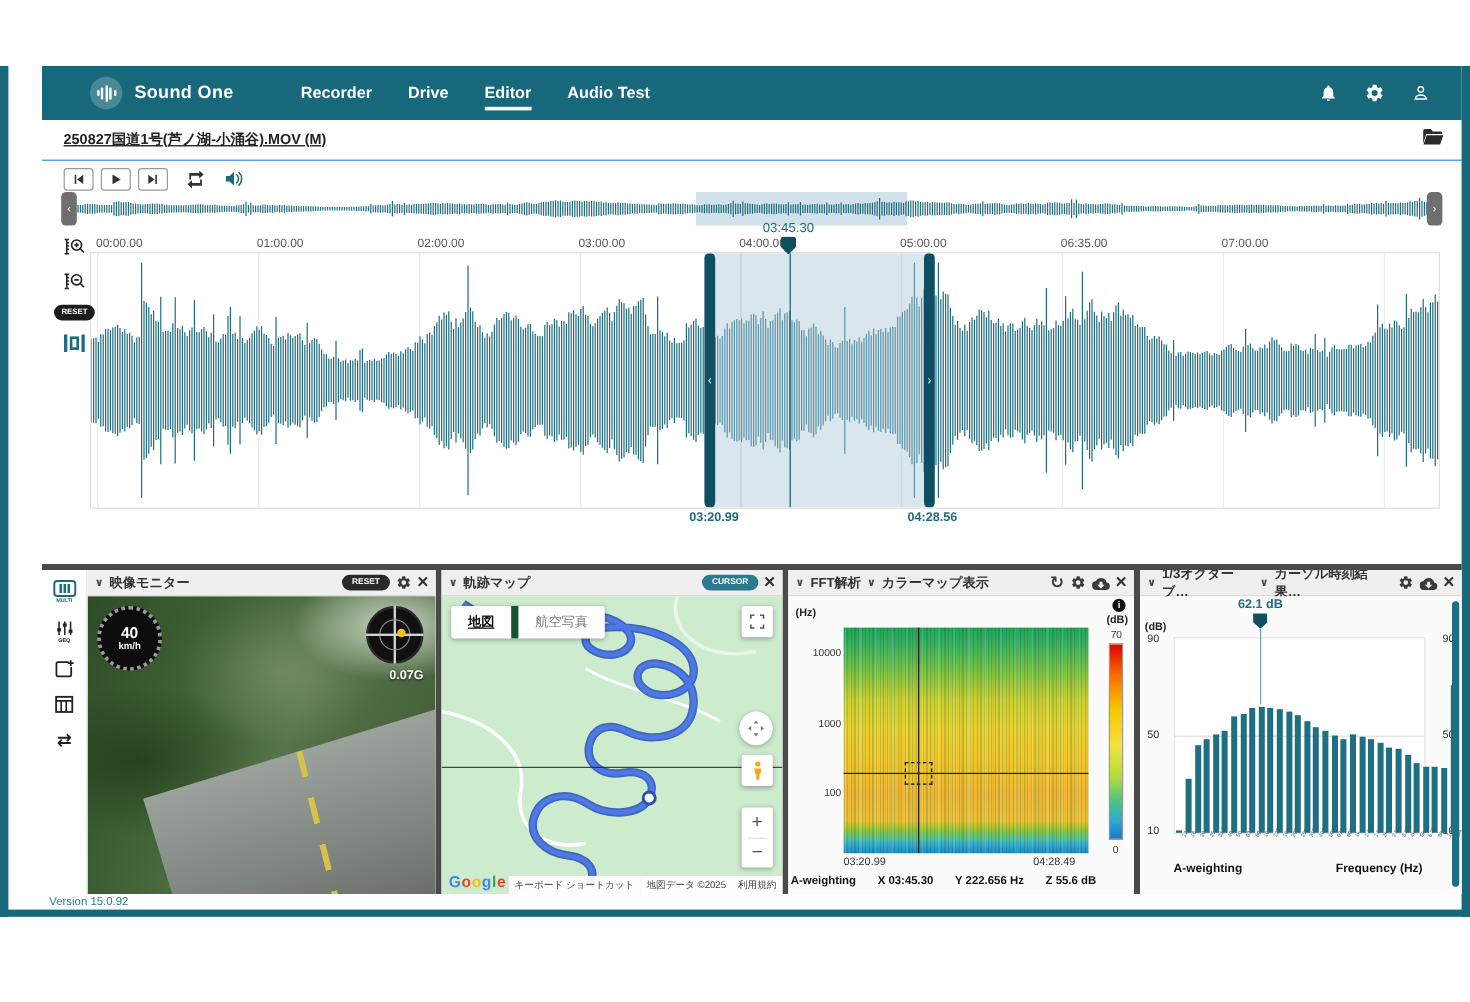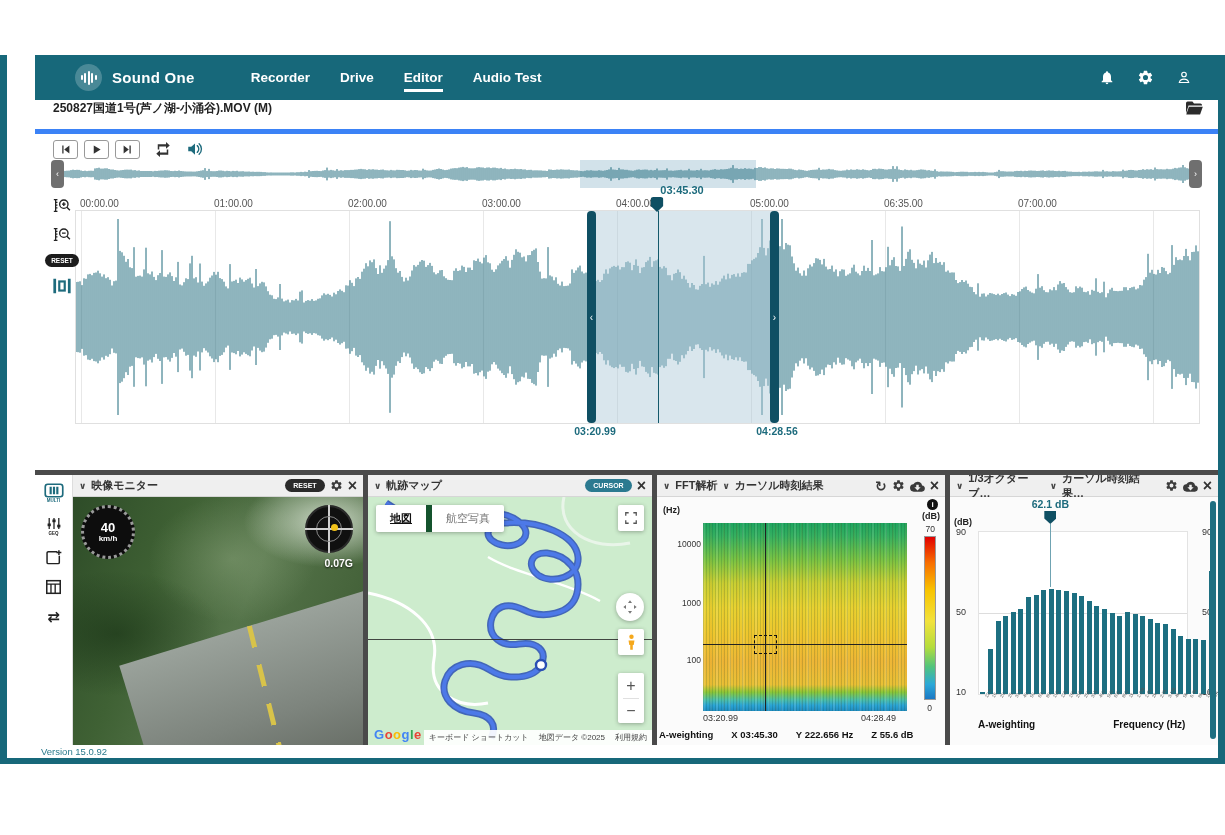--- a/index.html
+++ b/index.html
@@ -12,39 +12,39 @@
   .navbar { height:45px; background:#17687A; display:flex; align-items:center; padding:0 26px 0 40px; color:#fff; }
   .logo { width:27px; height:27px; border-radius:50%; background:rgba(255,255,255,.22); display:flex; align-items:center; justify-content:center; gap:1.5px; margin-right:10px; }
   .logo i { display:block; width:2px; background:#fff; border-radius:1px; }
   .brand { font-size:15px; font-weight:bold; letter-spacing:.3px; margin-right:56px; }
   .nav-item { height:28px; display:flex; align-items:center; margin-right:30px; font-size:13.5px; font-weight:bold; border-bottom:3px solid transparent; padding-top:3px; cursor:pointer; }
   .nav-item.active { border-bottom-color:#fff; }
   .nav-right { margin-left:auto; display:flex; align-items:center; gap:22px; }
   .nav-right svg { display:block; }
 
   
-  .file-row { height:34px; display:flex; align-items:flex-start; padding:0 14px 0 18px; border-bottom:5px solid #3b82f6; }
+  .file-row { height:34px; display:flex; align-items:center; padding:0 14px 0 18px; border-bottom:1px solid #3b82f6;text-decoration:underline; }
   .file-title { font-size:12px; font-weight:bold; color:#222; }
   .file-row .spacer { flex:1; }
 
   
   .editor { position:relative; height:336px; }
   .transport { height:26px; display:flex; align-items:center; gap:6px; padding:4px 0 0 18px; }
   .t-btn { width:25px; height:19px; border:1px solid #999; border-radius:3px; background:#fff; display:flex; align-items:center; justify-content:center; cursor:pointer; }
   .t-ico { margin-left:8px; cursor:pointer; display:flex; align-items:center; }
 
   .overview { position:relative; height:24px; margin:2px 18px 0 18px; }
   .overview svg.wave { position:absolute; left:0; top:0; }
   .ov-sel { position:absolute; top:-2px; bottom:-2px; background:rgba(173,203,216,.55); }
   .ov-handle { position:absolute; top:-2px; width:13px; height:28px; background:#6f6f6f; border-radius:4px; color:#fff; font-size:9px; display:flex; align-items:center; justify-content:center; cursor:ew-resize; z-index:3; }
 
   .wave-col { position:relative; margin:0 18px 0 40px; }
   .ruler { position:relative; height:24px; }
   .tick { position:absolute; bottom:1px; font-size:10px; color:#555; }
-  .cursor-label { position:absolute; top:-2px; font-size:11px; font-weight:bold; color:#1d6b7d; transform:translateX(-50%);margin-left:25px; }
+  .cursor-label { position:absolute; top:-2px; font-size:11px; font-weight:normal; color:#1d6b7d; transform:translateX(-50%); }
   .cursor-marker { position:absolute; top:11px; width:13px; height:15px; background:#0f4f63; transform:translateX(-50%); border-radius:3px 3px 0 0; clip-path:polygon(0 0,100% 0,100% 58%,50% 100%,0 58%); cursor:ew-resize; z-index:4; }
 
   .wave-area { position:relative; height:214px; border:1px solid #e0e0e0; background:#fff;
       background-image:repeating-linear-gradient(90deg,#e8e8e8 0 1px,transparent 1px 134px); background-position-x:5px; overflow:hidden; }
   .wave-area svg { position:absolute; left:0; top:0; }
   .sel-overlay { position:absolute; top:0; bottom:0; background:rgba(170,200,214,.45); }
   .sel-handle { position:absolute; top:0; bottom:0; width:9px; background:#0f4f63; border-radius:4px; color:#fff; display:flex; align-items:center; justify-content:center; font-size:10px; cursor:ew-resize; z-index:3; }
   .cursor-line { position:absolute; top:0; bottom:0; width:1px; background:#14596b; z-index:2; }
   .sel-row { position:relative; height:16px; }
   .sel-time { position:absolute; top:1px; font-size:10.5px; font-weight:bold; color:#1d6b7d; transform:translateX(-50%); }
@@ -430,21 +430,21 @@
       </div>
     </div>
 
     <div class="vdivider"></div>
 
     <div class="panel p-fft">
       <div class="p-head">
         <span class="chev">∨</span>
         <span>FFT解析</span>
         <span class="chev">∨</span>
-        <span>カーソル時刻結果</span>
+        <span>カラーマップ表示</span>
         <span class="grow"></span>
         <span class="h-ico" style="font-size:14px;font-weight:bold">↻</span>
         <span class="h-ico">
               <svg width="13" height="13" viewBox="0 0 24 24">
                 <path fill="#3a3a3a" d="M19.14 12.94c.04-.3.06-.61.06-.94 0-.32-.02-.64-.07-.94l2.03-1.58a.49.49 0 0 0 .12-.61l-1.92-3.32a.49.49 0 0 0-.59-.22l-2.39.96c-.5-.38-1.03-.7-1.62-.94l-.36-2.54a.48.48 0 0 0-.48-.41h-3.84c-.24 0-.43.17-.47.41l-.36 2.54c-.59.24-1.13.57-1.62.94l-2.39-.96a.49.49 0 0 0-.59.22L2.74 8.87c-.12.21-.08.47.12.61l2.03 1.58c-.05.3-.09.63-.09.94s.02.64.07.94l-2.03 1.58a.49.49 0 0 0-.12.61l1.92 3.32c.12.22.37.29.59.22l2.39-.96c.5.38 1.03.7 1.62.94l.36 2.54c.05.24.24.41.48.41h3.84c.24 0 .44-.17.47-.41l.36-2.54c.59-.24 1.13-.56 1.62-.94l2.39.96c.22.08.47 0 .59-.22l1.92-3.32c.12-.22.07-.47-.12-.61l-2.01-1.58zM12 15.6a3.6 3.6 0 1 1 0-7.2 3.6 3.6 0 0 1 0 7.2z"></path>
               </svg>
             </span>
         <span class="h-ico">
               <svg width="15" height="12" viewBox="0 0 24 18">
                 <path fill="#3a3a3a" d="M19.35 8.04A7.49 7.49 0 0 0 12 2 7.5 7.5 0 0 0 5.35 6.04 6 6 0 0 0 6 18h13a5 5 0 0 0 .35-9.96zM17 11l-5 5-5-5h3V7h4v4h3z"></path>

